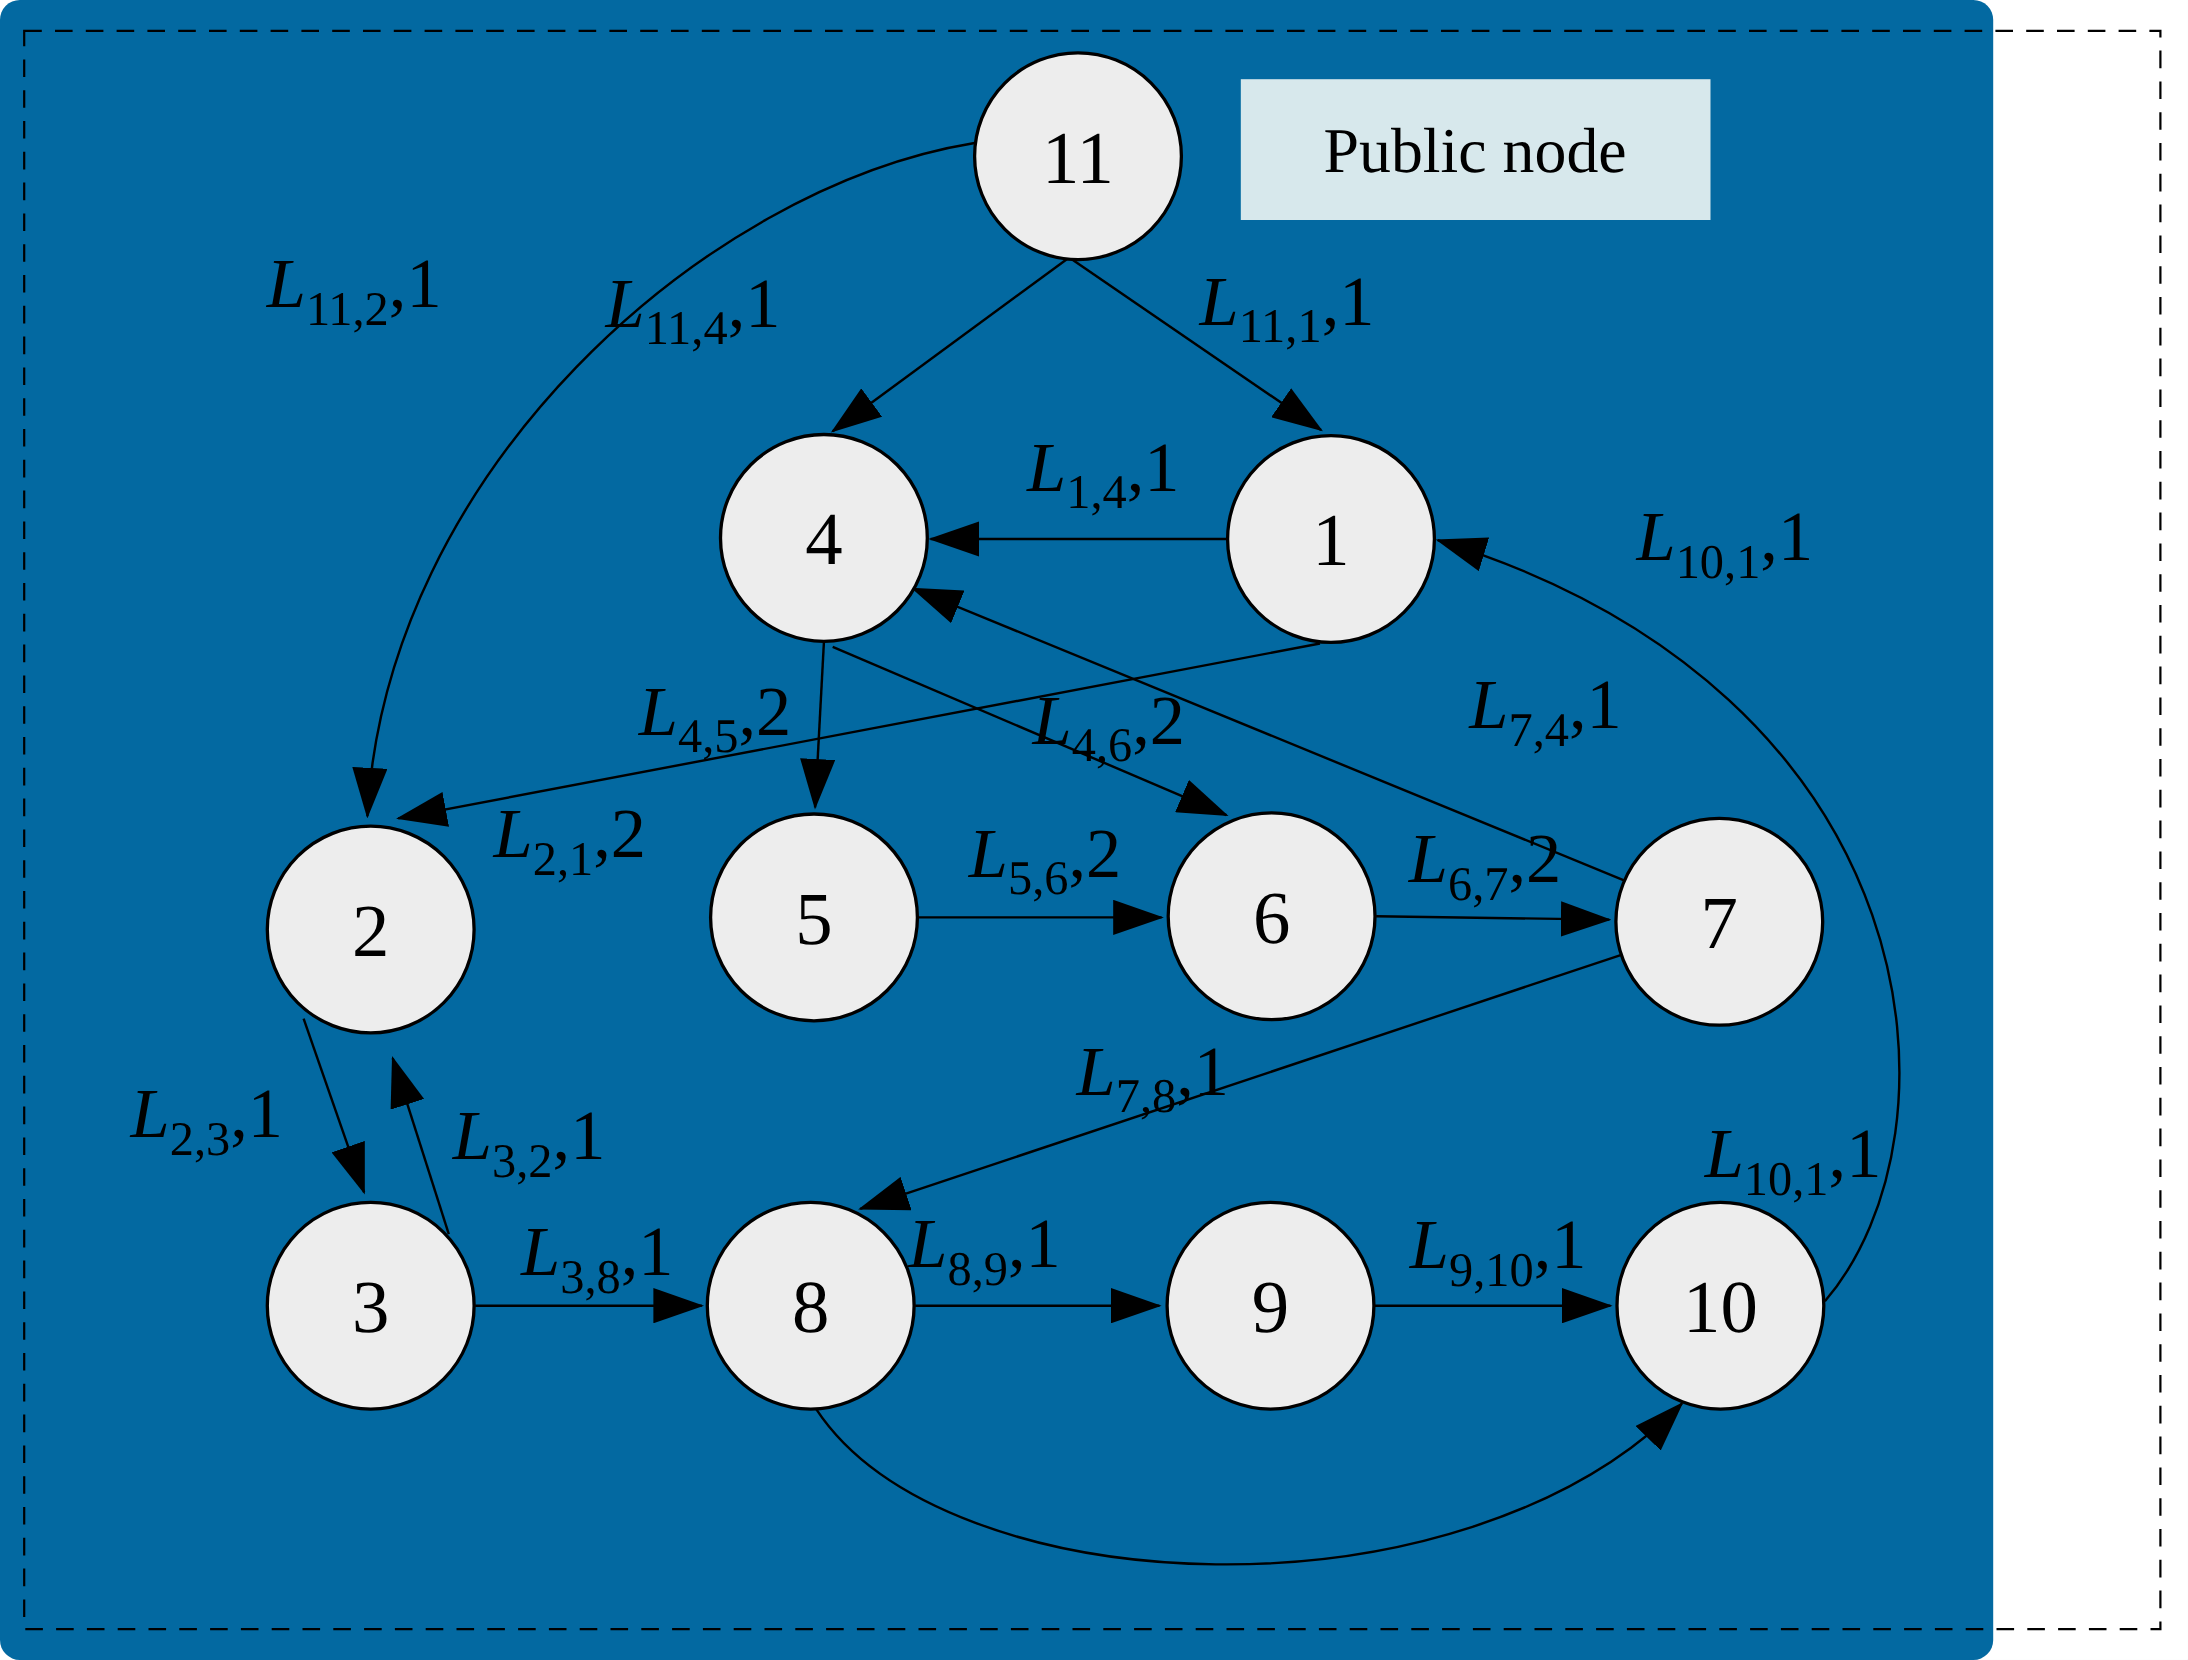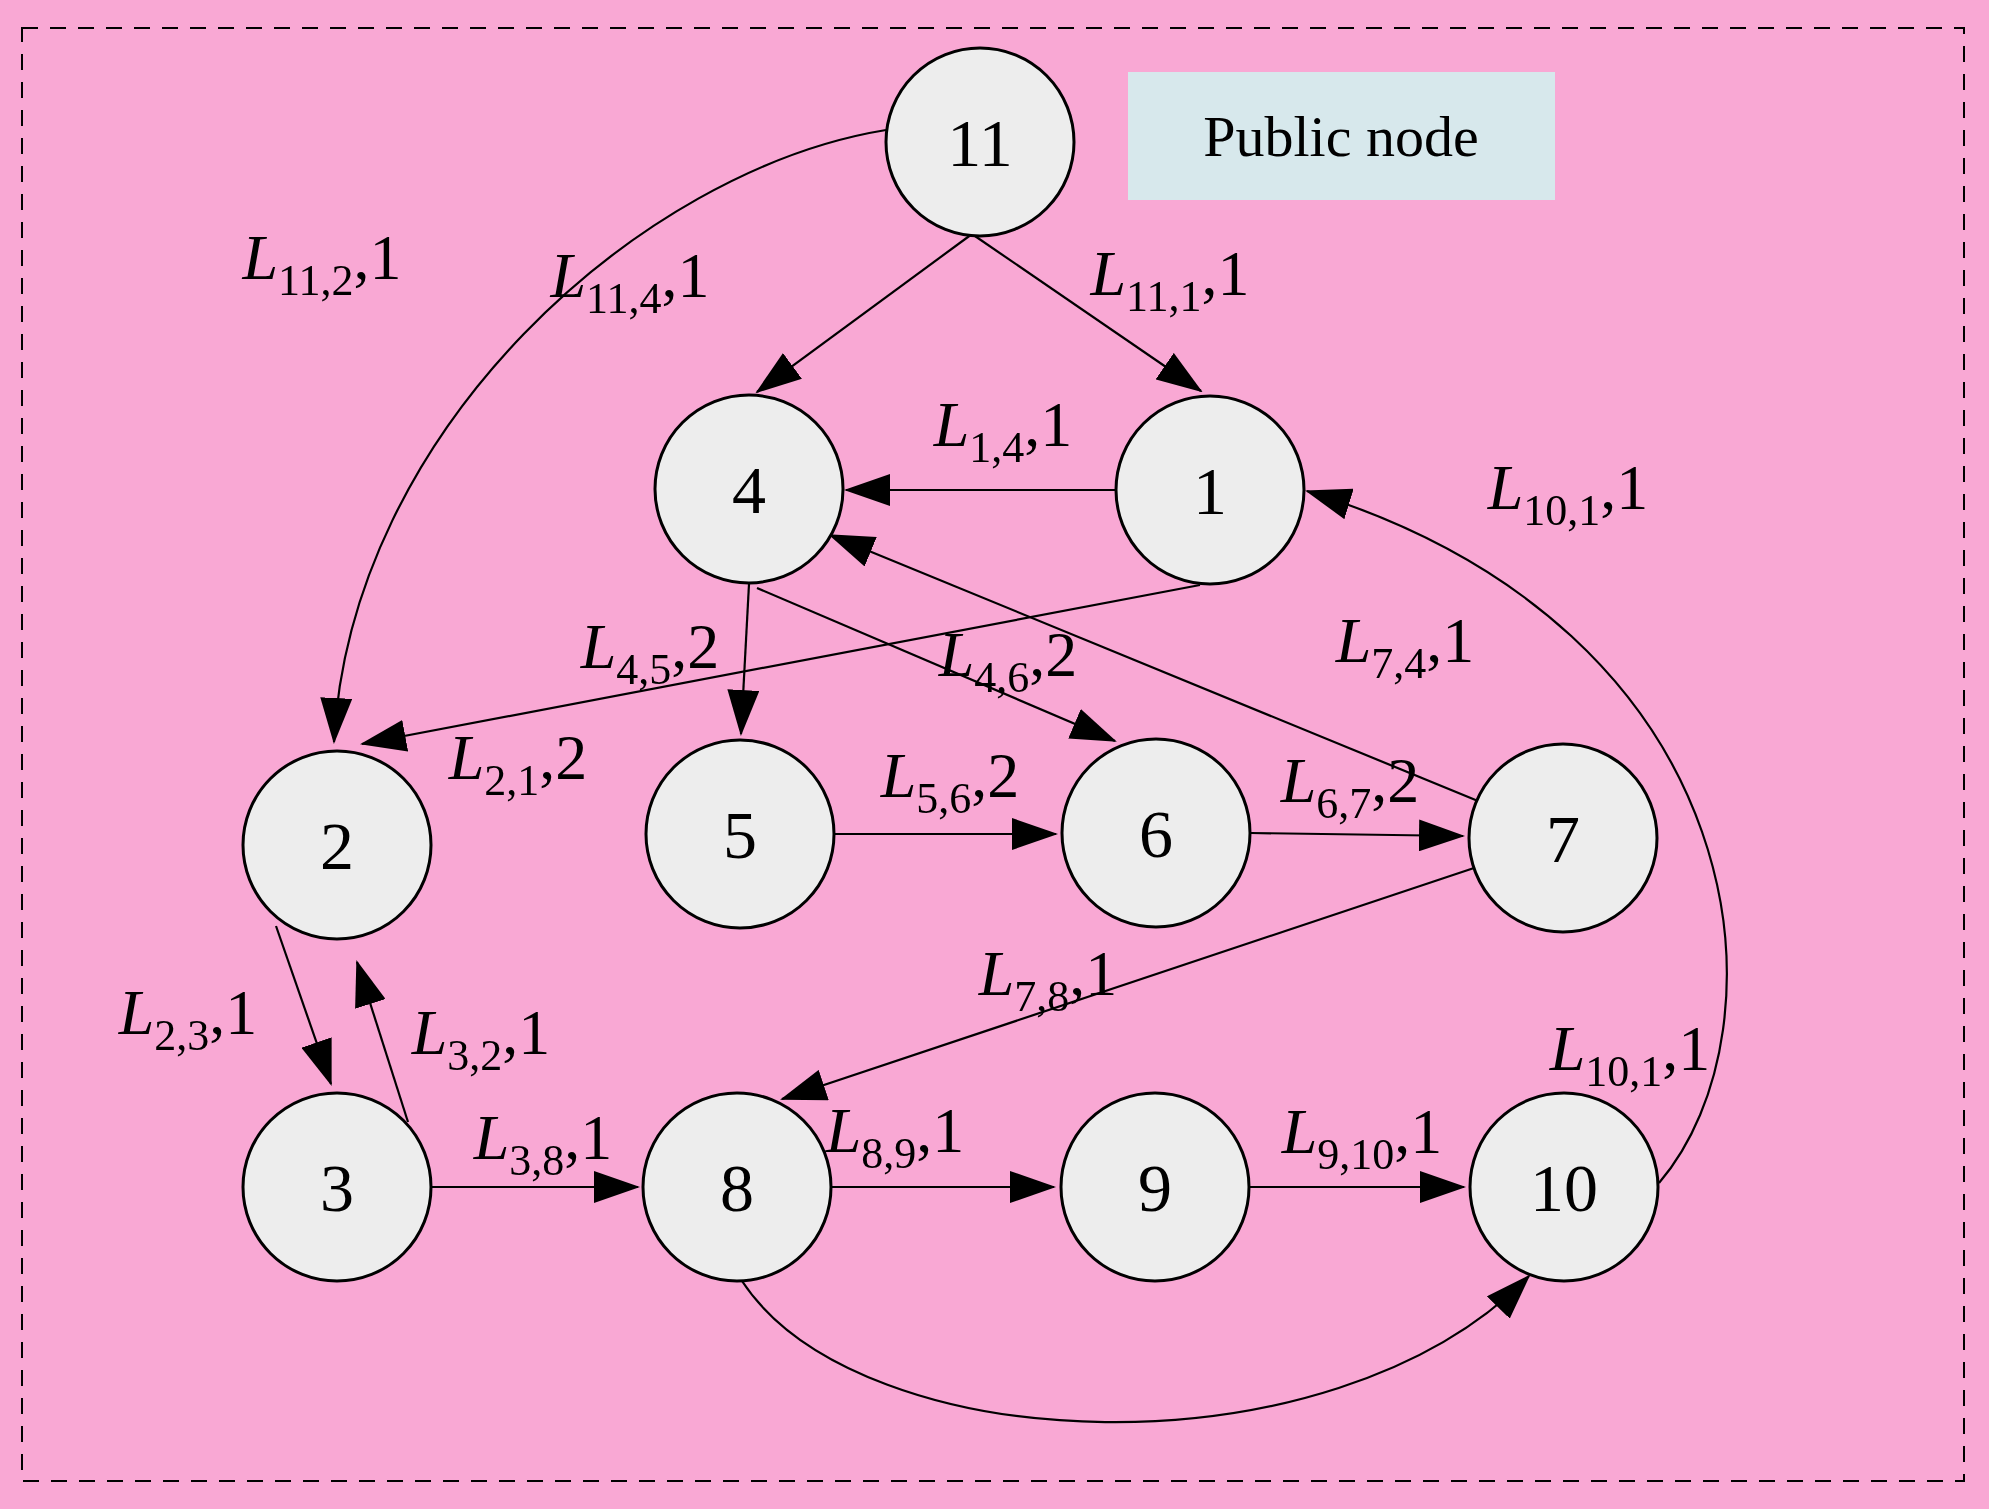--- a/index.html
+++ b/index.html
@@ -1,21 +1,22 @@
 <!DOCTYPE html>
 <html><head>
 <meta charset="utf-8">
 <style>
   html, body { margin: 0; padding: 0; background: #ffffff; }
   .stage {
     position: relative;
-    width: 1989px;
+    width: 1812px;
     height: 1509px;
-    background: #f9a8d4;
+    background: #0369a1;
     font-family: "Liberation Serif", "DejaVu Serif", serif;
+    border-radius: 18px;
   }
   svg { position: absolute; left: 0; top: 0; }
   .edge {
     fill: none;
     stroke: #000000;
     stroke-width: 2.2;
   }
   .node-circle {
     stroke-width: 3;
   }

